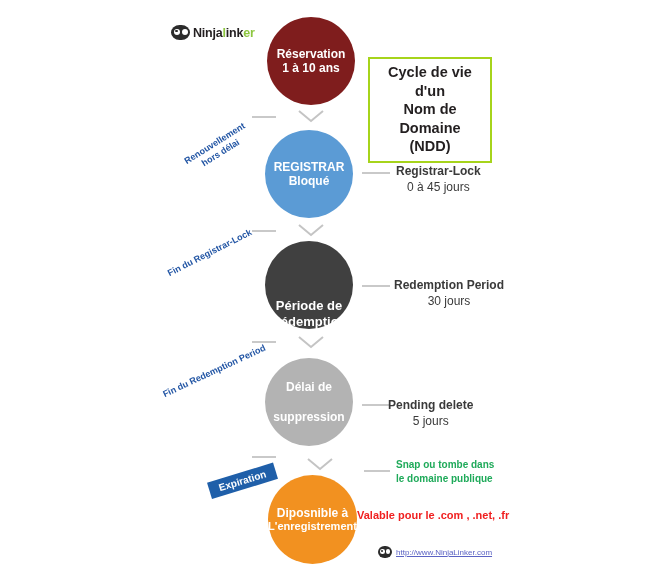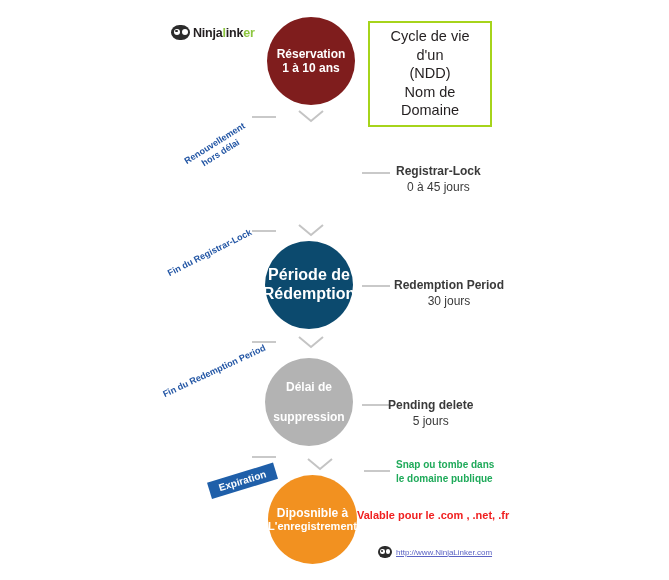--- a/index.html
+++ b/index.html
@@ -36,25 +36,26 @@
   .logo-text .k3{color:#231f20;}
   .logo-text .k4{color:#8dc63f;}
 
   
   .title-box{
     position:absolute;
     border:2px solid #a6d41b;
     background:#ffffff;
     text-align:center;
     color:#231f20;
-    font-weight:normal;
+    font-weight:bold;
     font-size:14.5px;
     line-height:1.28;
     padding:4px 8px 5px;
     box-sizing:border-box;
+    margin-top:36px;
   }
 
   
   .node{
     position:absolute;border-radius:50%;
     display:flex;flex-direction:column;align-items:center;justify-content:center;
     color:#ffffff;font-weight:bold;text-align:center;line-height:1.18;
     box-sizing:border-box;
   }
   .node .l1{display:block;}
@@ -118,55 +119,59 @@
   <div class="logo" style="left:171px;top:25px;">
     <span class="logo-mark">
         <span class="l"></span>
         <span class="r"></span>
       </span>
     <span class="logo-text"><span class="k1">Ninja</span><span class="k2">l</span><span class="k3">ink</span><span class="k4">er</span></span>
   </div>
 
   <div class="title-box" style="left:368px;top:21px;width:124px;">
     <div>Cycle de vie d'un</div>
+    <div>Nom de  Domaine</div>
     <div>(NDD)</div>
-    <div>Nom de  Domaine</div>
   </div>
 
   <div class="node" style="left:267px;top:17px;width:88px;height:88px;background:#7f1d1d;font-size:12px;">
     <span class="l1">Réservation</span>
     <span class="l2">1 à 10 ans</span>
   </div>
 
   <div class="dash" style="left:252px;top:116px;width:24px;"></div>
   <div class="chev" style="left:298px;top:110px;">
     <svg viewBox="0 0 26 13">
         <polyline points="1,1 13,11 25,1" fill="none" stroke="#c4c4c4" stroke-width="2"></polyline>
       </svg>
   </div>
   <div class="rot-label two-line" style="left:185px;top:160px;width:92px;transform:rotate(-32deg);">
     <span>Renouvellement</span><br>
     <span>hors délai</span>
   </div>
 
+  <div class="node" style="left:265px;top:130px;width:88px;height:88px;background:#5b9bd5;font-size:12px;">
+    <span class="l1">REGISTRAR</span>
+    <span class="l2">Bloqué</span>
+  </div>
   <div class="dash" style="left:362px;top:172px;width:28px;"></div>
   <div class="side-note" style="left:396px;top:163px;">
     <span class="hd">Registrar-Lock</span>
     <span class="sub">0 à 45 jours</span>
   </div>
 
   <div class="dash" style="left:252px;top:230px;width:24px;"></div>
   <div class="chev" style="left:298px;top:224px;">
     <svg viewBox="0 0 26 13">
         <polyline points="1,1 13,11 25,1" fill="none" stroke="#c4c4c4" stroke-width="2"></polyline>
       </svg>
   </div>
   <div class="rot-label" style="left:171px;top:268px;transform:rotate(-27deg);">Fin du Registrar-Lock</div>
 
-  <div class="node" style="left:265px;top:241px;width:88px;height:88px;background:#0c4a6e;font-size:16px;">
+  <div class="node" style="left:265px;top:241px;width:88px;height:88px;background:#404040;font-size:13px;justify-content:flex-end;">
     <span class="l1">Période de</span>
     <span class="l2">Rédemption</span>
   </div>
   <div class="dash" style="left:362px;top:285px;width:28px;"></div>
   <div class="side-note" style="left:394px;top:277px;">
     <span class="hd">Redemption Period</span>
     <span class="sub">30 jours</span>
   </div>
 
   <div class="dash" style="left:252px;top:341px;width:24px;"></div>

